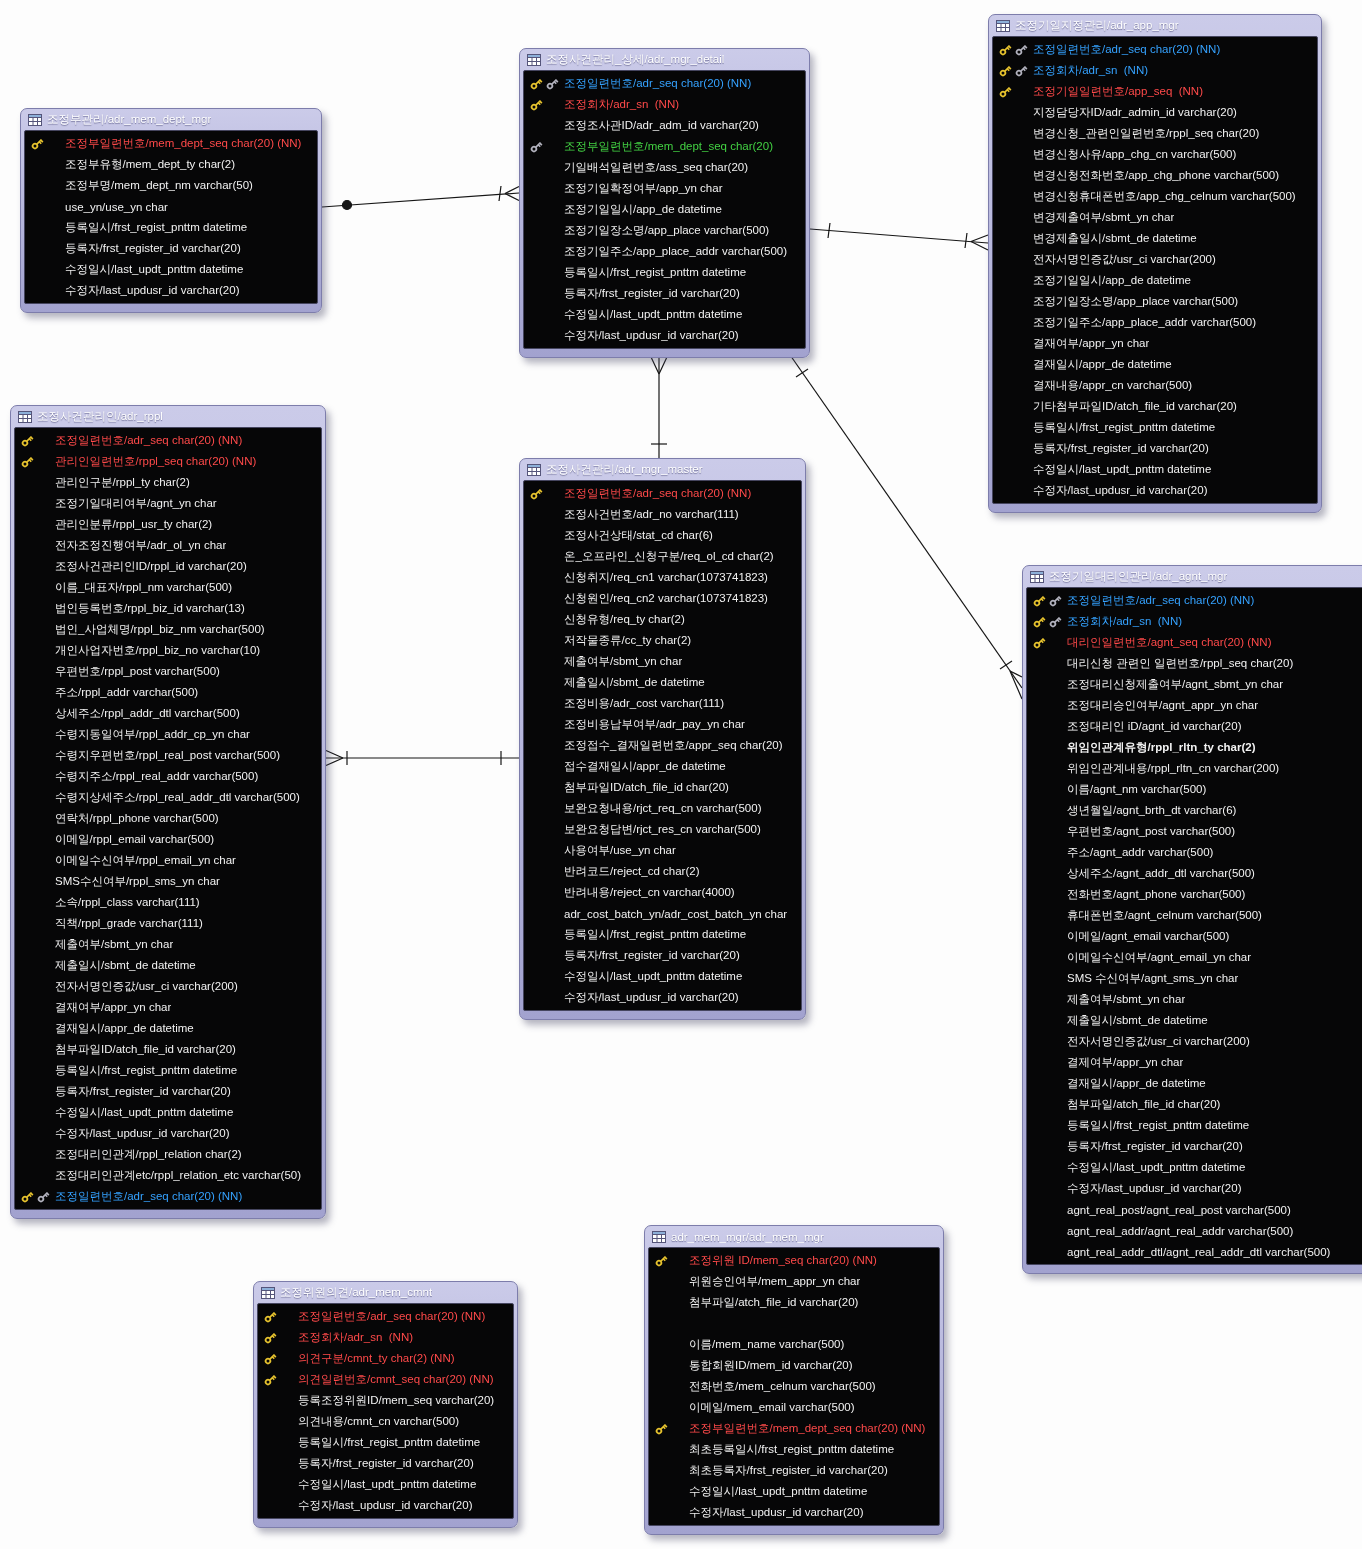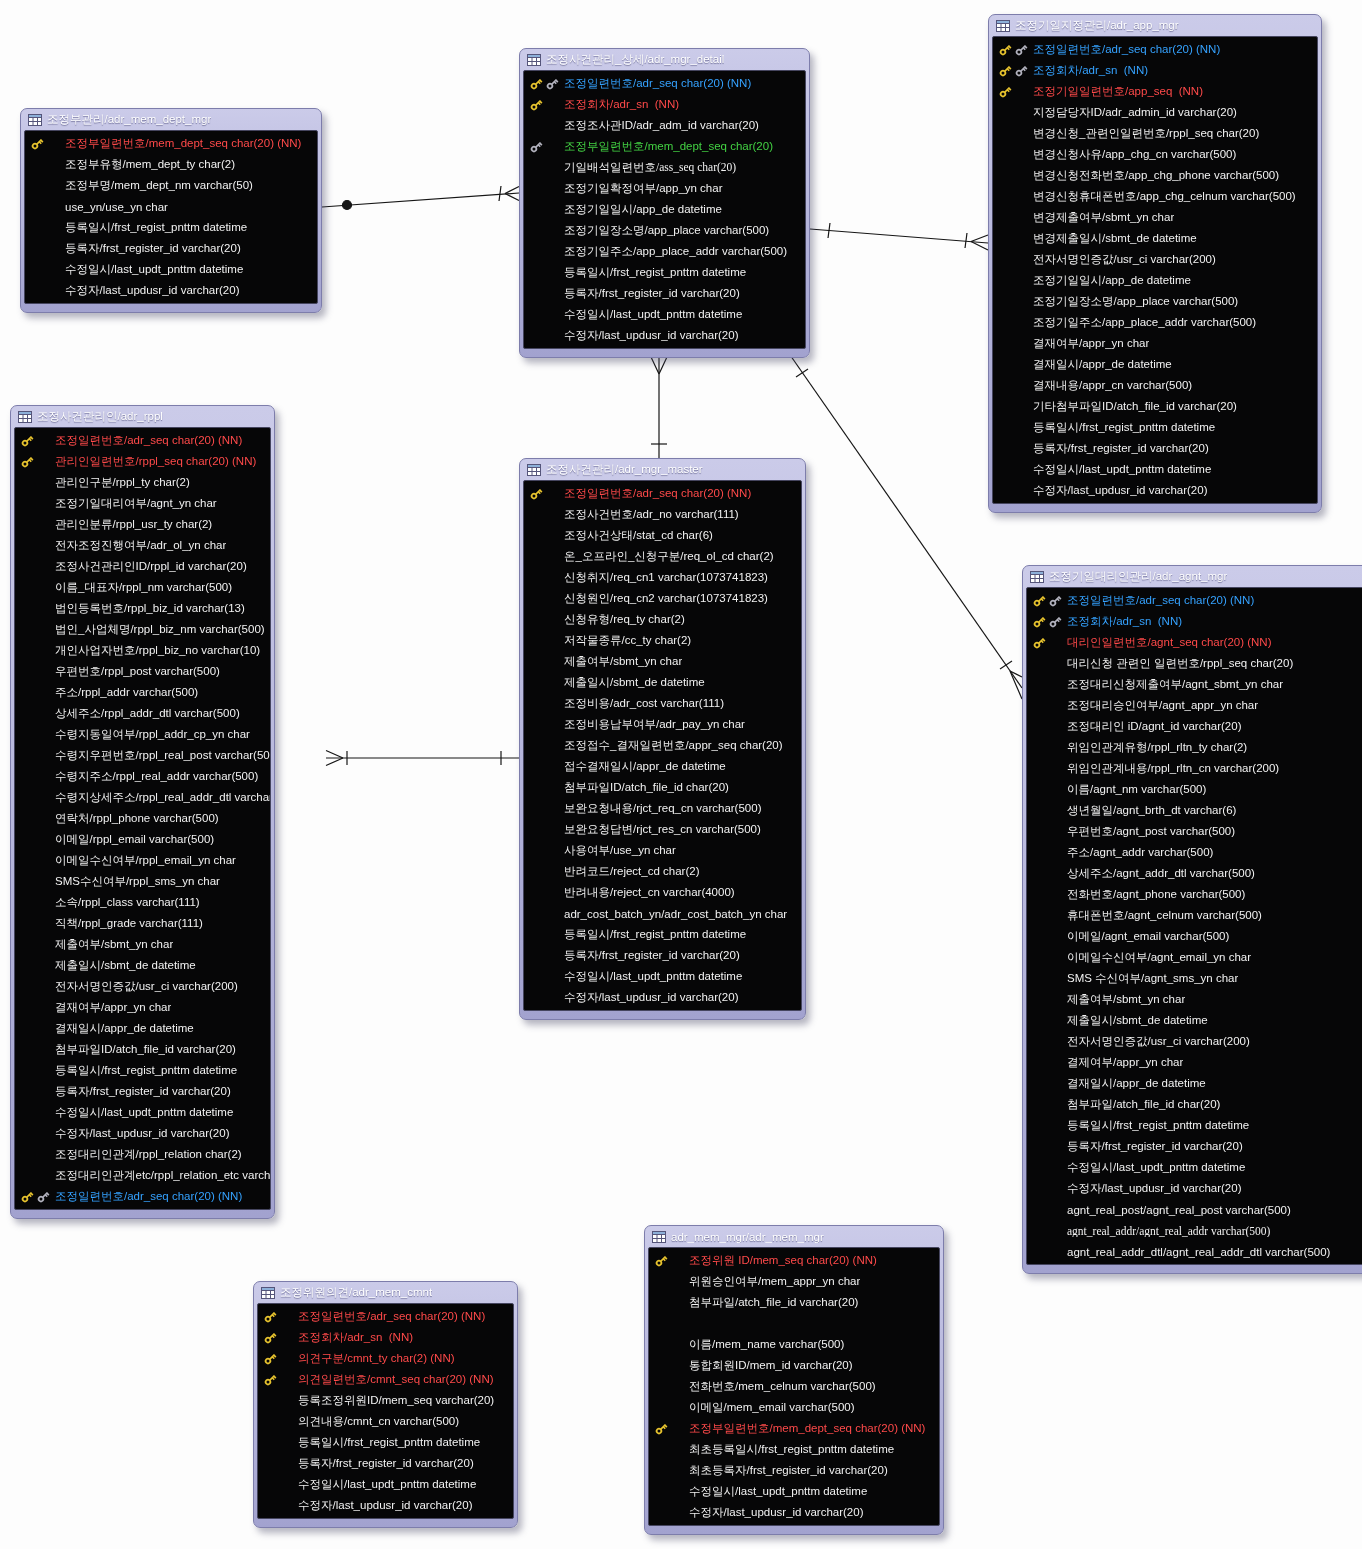--- a/index.html
+++ b/index.html
@@ -161,21 +161,21 @@
               <g transform="rotate(-45 8 8)" stroke="#b2b2be" stroke-width="1.8" fill="none">
                 <circle cx="4.2" cy="8" r="2.5"></circle>
                 <path d="M6.8,8 H14 M10.6,8 V11 M13.1,8 V11"></path>
               </g>
             </svg>
           </span>
           <span class="col-label" style="color: rgb(67, 210, 67);">조정부일련번호/mem_dept_seq char(20)</span>
         </div>
         <div class="col-row">
           <span class="key-cell"></span>
-          <span class="col-label" style="color: rgb(242, 242, 242); font-family: Liberation Serif, serif;">기일배석일련번호/ass_seq char(20)</span>
+          <span class="col-label" style="color: rgb(242, 242, 242);">기일배석일련번호/ass_seq char(20)</span>
         </div>
         <div class="col-row">
           <span class="key-cell"></span>
           <span class="col-label" style="color: rgb(242, 242, 242);">조정기일확정여부/app_yn char</span>
         </div>
         <div class="col-row">
           <span class="key-cell"></span>
           <span class="col-label" style="color: rgb(242, 242, 242);">조정기일일시/app_de datetime</span>
         </div>
         <div class="col-row">
@@ -330,21 +330,21 @@
         <div class="col-row">
           <span class="key-cell"></span>
           <span class="col-label" style="color: rgb(242, 242, 242);">수정일시/last_updt_pnttm datetime</span>
         </div>
         <div class="col-row">
           <span class="key-cell"></span>
           <span class="col-label" style="color: rgb(242, 242, 242);">수정자/last_updusr_id varchar(20)</span>
         </div>
       </div>
     </div>
-    <div class="entity" style="left: 10px; top: 405px; width: 265px;">
+    <div class="entity" style="left: 10px; top: 405px; width: 316px;">
       <div class="entity-header">
         <svg class="tbl-icon" viewBox="0 0 14 12">
           <rect x="0.5" y="0.5" width="13" height="11" fill="#ffffff" stroke="#55557a"></rect>
           <rect x="0.5" y="0.5" width="13" height="3" fill="#8db0d9" stroke="#55557a"></rect>
           <path d="M5,3.5 V11.5 M9.5,3.5 V11.5 M0.5,7.5 H13.5" stroke="#55557a" fill="none"></path>
         </svg>
         <span class="entity-title">조정사건관리인/adr_rppl</span>
       </div>
       <div class="entity-body">
         <div class="col-row">
@@ -709,21 +709,21 @@
         <div class="col-row">
           <span class="key-cell"></span>
           <span class="col-label" style="color: rgb(242, 242, 242);">조정대리승인여부/agnt_appr_yn char</span>
         </div>
         <div class="col-row">
           <span class="key-cell"></span>
           <span class="col-label" style="color: rgb(242, 242, 242);">조정대리인 iD/agnt_id varchar(20)</span>
         </div>
         <div class="col-row">
           <span class="key-cell"></span>
-          <span class="col-label" style="color: rgb(242, 242, 242);">위임인관계유형/rppl_rltn_ty char(2)</span>
+          <span class="col-label" style="color: rgb(242, 242, 242); font-weight: bold;">위임인관계유형/rppl_rltn_ty char(2)</span>
         </div>
         <div class="col-row">
           <span class="key-cell"></span>
           <span class="col-label" style="color: rgb(242, 242, 242);">위임인관계내용/rppl_rltn_cn varchar(200)</span>
         </div>
         <div class="col-row">
           <span class="key-cell"></span>
           <span class="col-label" style="color: rgb(242, 242, 242);">이름/agnt_nm varchar(500)</span>
         </div>
         <div class="col-row">
@@ -801,21 +801,21 @@
         <div class="col-row">
           <span class="key-cell"></span>
           <span class="col-label" style="color: rgb(242, 242, 242);">수정자/last_updusr_id varchar(20)</span>
         </div>
         <div class="col-row">
           <span class="key-cell"></span>
           <span class="col-label" style="color: rgb(242, 242, 242);">agnt_real_post/agnt_real_post varchar(500)</span>
         </div>
         <div class="col-row">
           <span class="key-cell"></span>
-          <span class="col-label" style="color: rgb(242, 242, 242); font-family: Liberation Serif, serif;">agnt_real_addr/agnt_real_addr varchar(500)</span>
+          <span class="col-label" style="color: rgb(242, 242, 242);">agnt_real_addr/agnt_real_addr varchar(500)</span>
         </div>
         <div class="col-row">
           <span class="key-cell"></span>
           <span class="col-label" style="color: rgb(242, 242, 242);">agnt_real_addr_dtl/agnt_real_addr_dtl varchar(500)</span>
         </div>
       </div>
     </div>
     <div class="entity" style="left: 253px; top: 1281px; width: 265px;">
       <div class="entity-header">
         <svg class="tbl-icon" viewBox="0 0 14 12">

